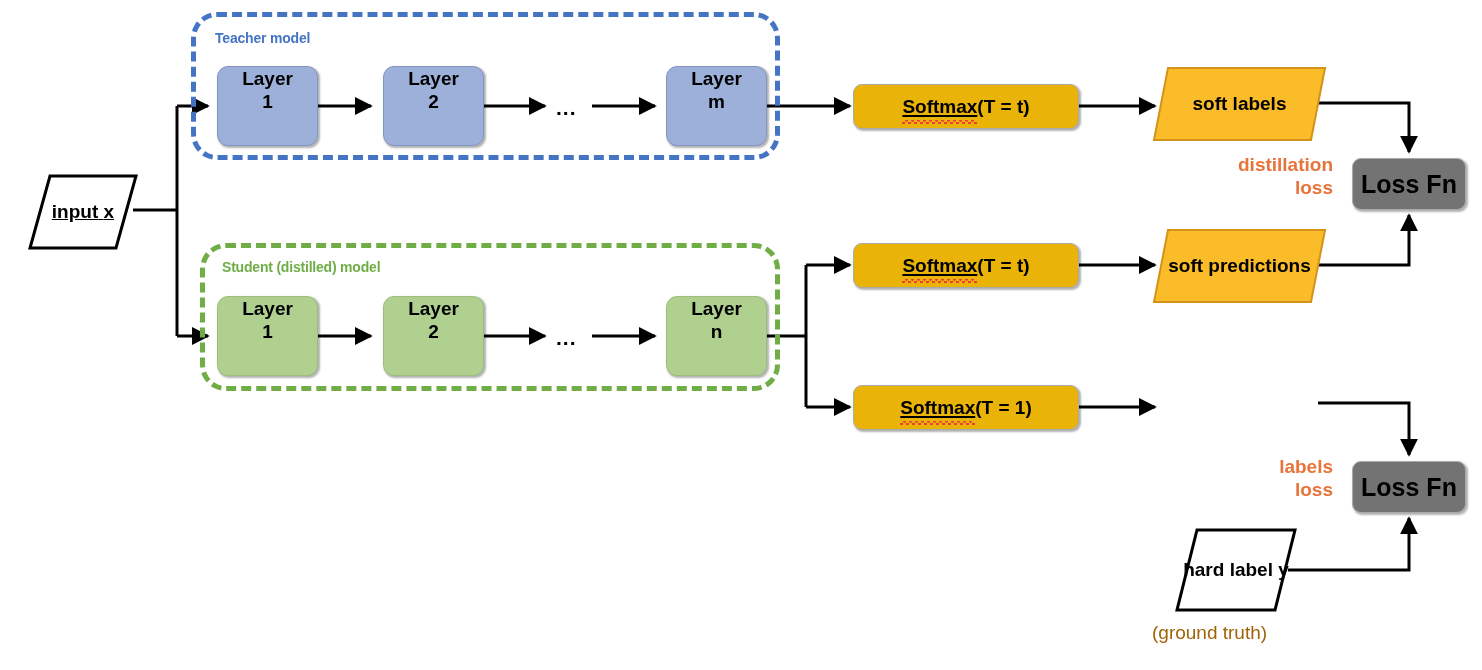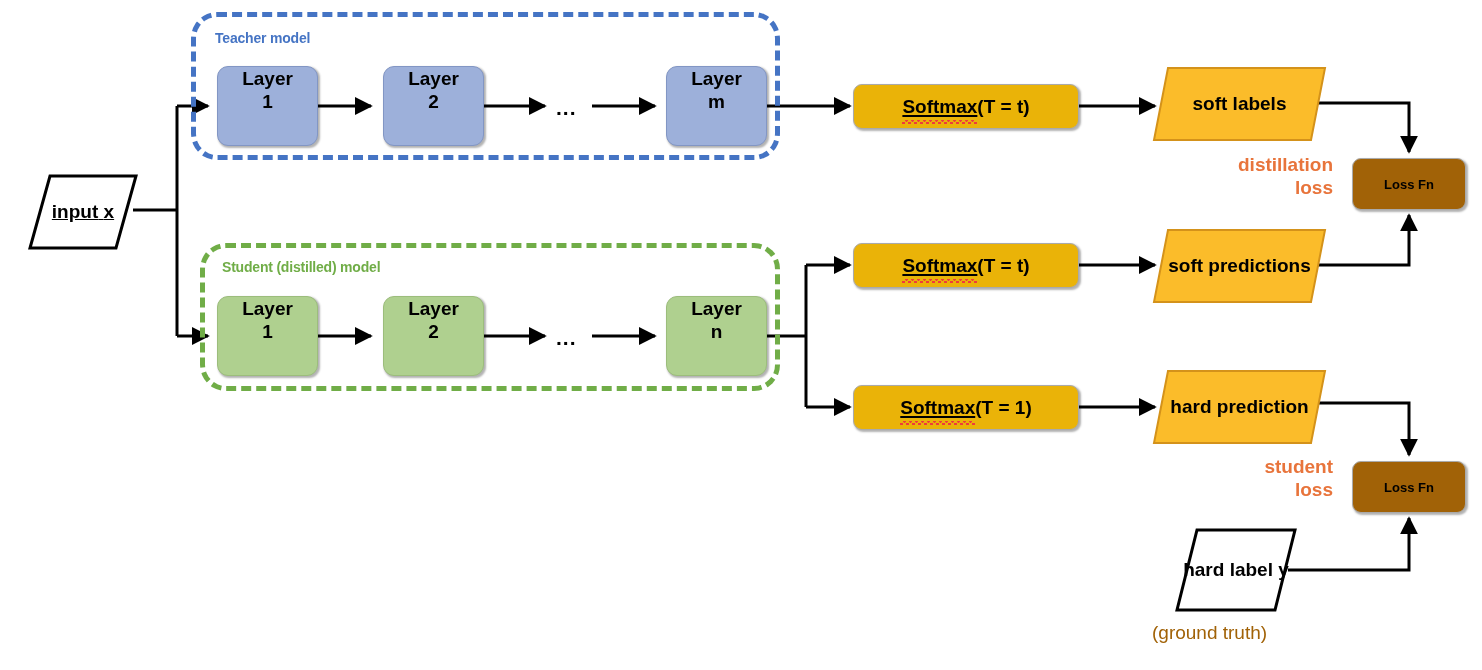--- a/index.html
+++ b/index.html
@@ -95,28 +95,28 @@
     background-image:
       radial-gradient(circle at 1.5px 3px, #ef3b3b 1.2px, transparent 1.4px),
       radial-gradient(circle at 4.5px 0.6px, #ef3b3b 1.2px, transparent 1.4px);
     background-size: 6px 4px;
     background-repeat: repeat-x;
   }
 
   
   .loss-box {
     position: absolute;
-    background: #a16207;
+    background: #737373;
     border: 1px solid #aaaaaa;
     border-radius: 9px;
     display: flex;
     align-items: center;
     justify-content: center;
     font-weight: bold;
-    font-size: 13px;
+    font-size: 25px;
     color: #000;
     box-shadow: 1.5px 1.5px 2px rgba(0,0,0,0.30);
     white-space: nowrap;
     text-align: center;
   }
 
   
   .para {
     position: absolute;
     display: flex;
@@ -274,48 +274,39 @@
   <div class="para" style="left:1152px; top:228px; width:175px; height:76px;">
     <svg class="pshape" viewBox="0 0 175 76" preserveAspectRatio="none">
       <polygon points="16,2 173,2 159,74 2,74" fill="#FBBC2A" stroke="#D4921A" stroke-width="2"></polygon>
     </svg>
     <div class="ptext">
       <span>soft</span>
       <span>predictions</span>
     </div>
   </div>
 
-  <div class="para" style="left:1152px; top:369px; width:175px; height:76px;">
-    <svg class="pshape" viewBox="0 0 175 76" preserveAspectRatio="none">
-      <polygon points="16,2 173,2 159,74 2,74" fill="#FBBC2A" stroke="#D4921A" stroke-width="2"></polygon>
-    </svg>
-    <div class="ptext">
-      <span>hard</span>
-      <span>prediction</span>
-    </div>
-  </div>
 
   <div class="para" style="left:1175px; top:528px; width:122px; height:84px;">
     <svg class="pshape" viewBox="0 0 122 84" preserveAspectRatio="none">
       <polygon points="22,2 120,2 100,82 2,82" fill="#FFFFFF" stroke="#000000" stroke-width="3"></polygon>
     </svg>
     <div class="ptext">
       <span>hard</span>
       <span>label y</span>
     </div>
   </div>
   <div class="plain-label" style="left:1152px; top:622px;">(ground truth)</div>
 
   <div class="loss-label" style="left:1192px; top:153px; width:141px;">
     <div>distillation</div>
     <div>loss</div>
   </div>
 
   <div class="loss-label" style="left:1192px; top:455px; width:141px;">
-    <div>student</div>
+    <div>labels</div>
     <div>loss</div>
   </div>
 
   <div class="loss-box" style="left:1352px; top:158px; width:114px; height:52px;">
     <span>
       <span>Loss Fn</span>
     </span>
   </div>
 
   <div class="loss-box" style="left:1352px; top:461px; width:114px; height:52px;">

